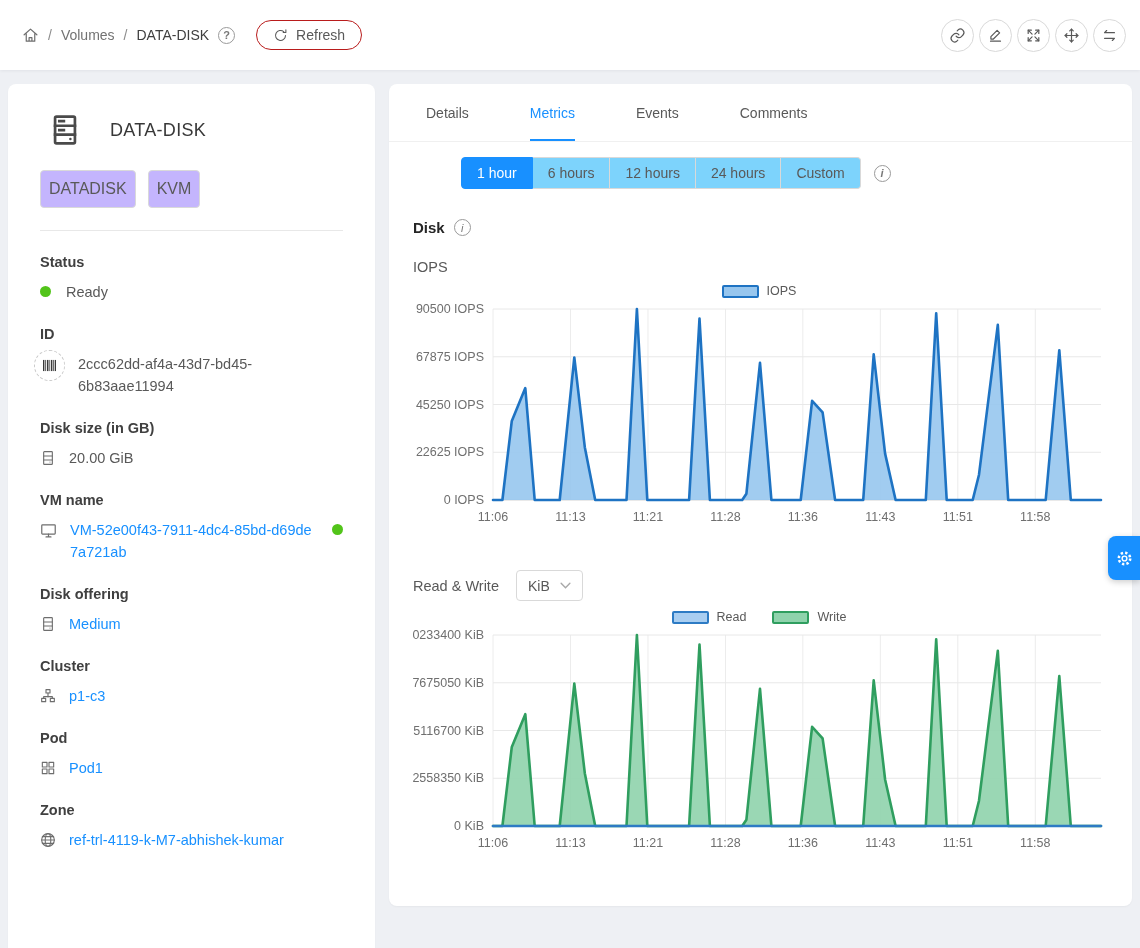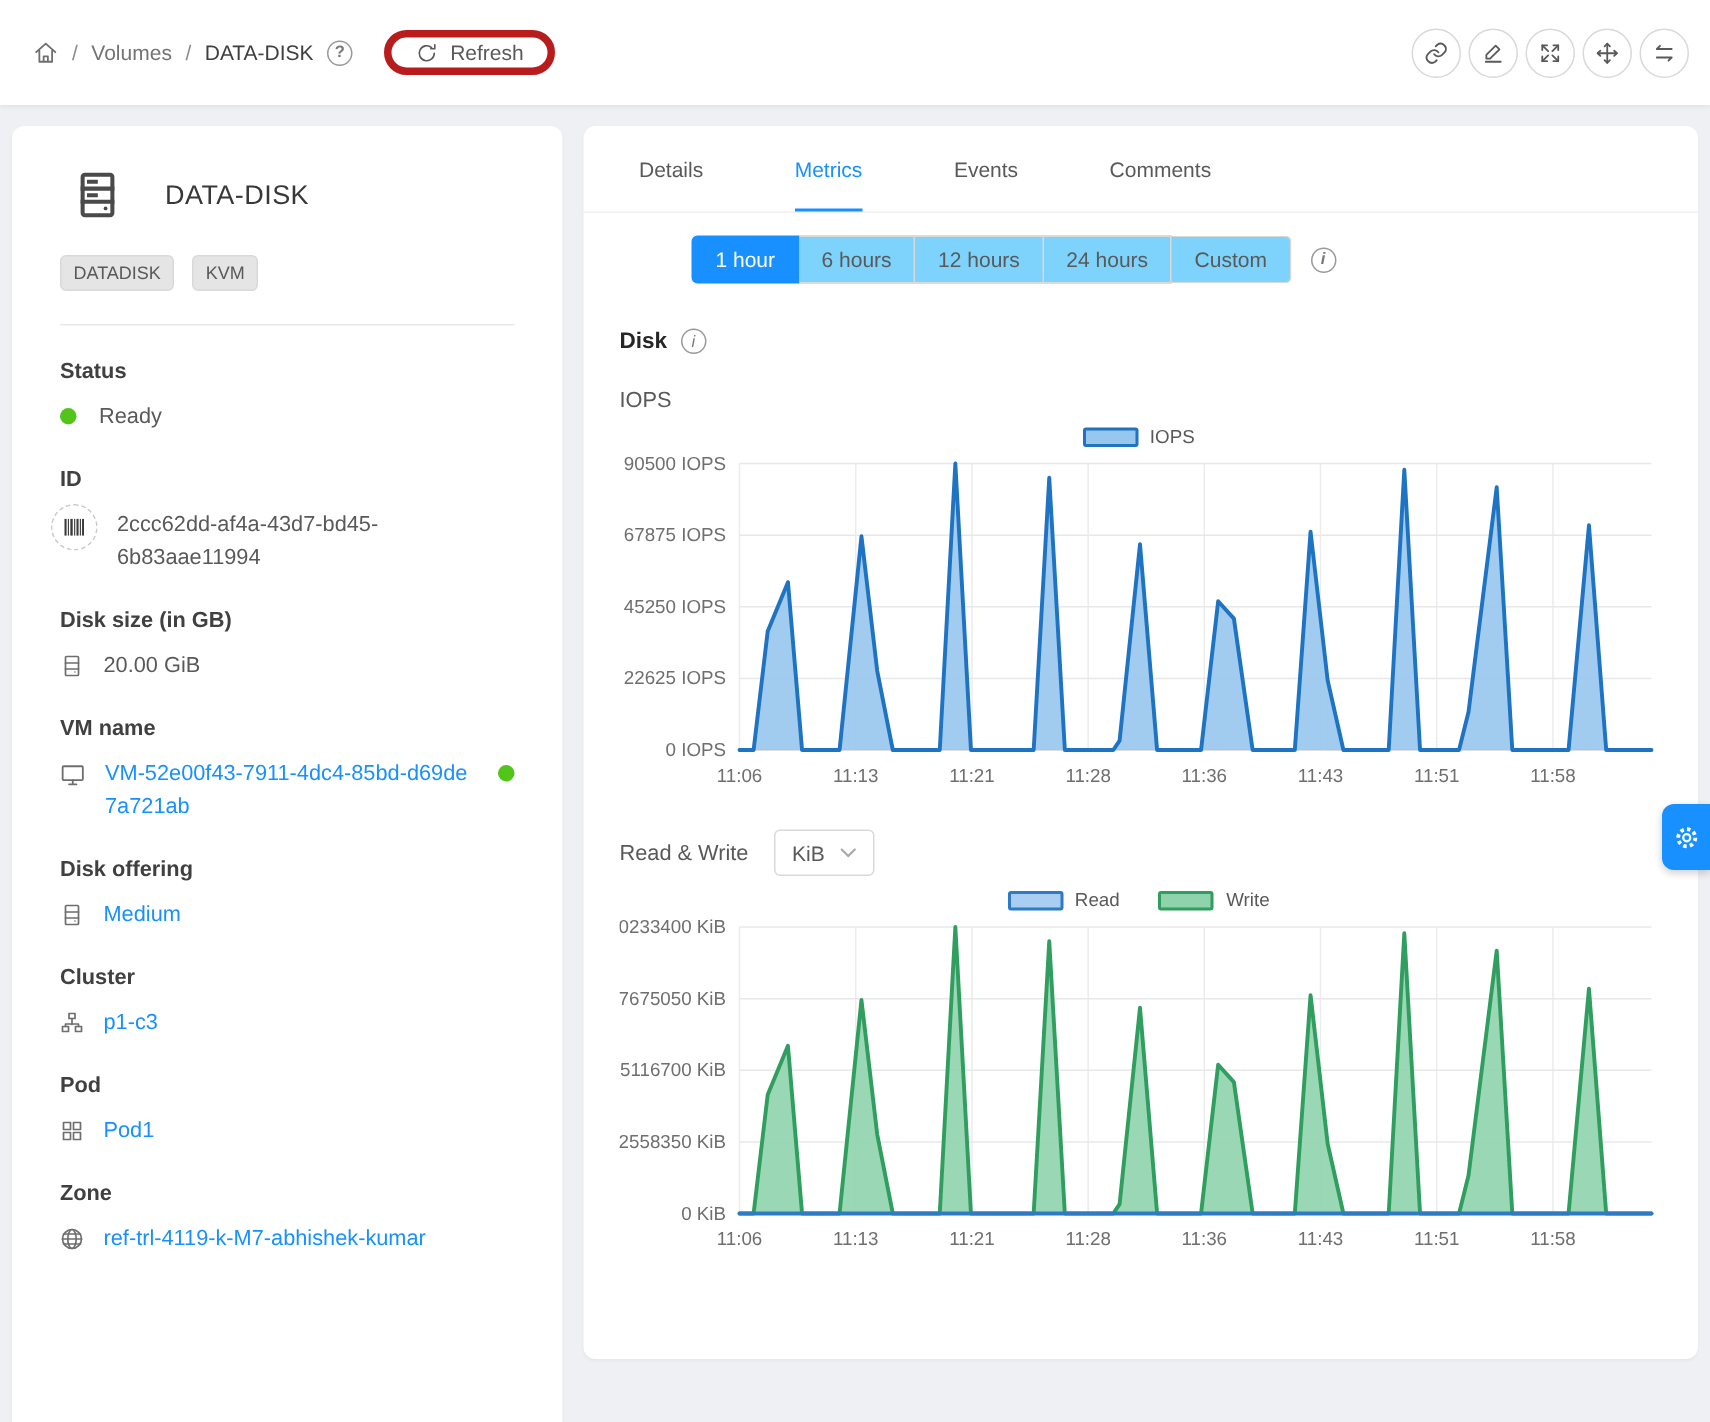--- a/index.html
+++ b/index.html
@@ -21,41 +21,41 @@
   }
   .breadcrumb { display:flex; align-items:center; gap:9px; color:#8c8c8c; }
   .crumb-link { color:#737373; cursor:pointer; }
   .crumb-current { color:#3f3f3f; }
   .circle-ic {
     display:inline-flex; width:17px; height:17px; border:1.2px solid #9a9a9a; border-radius:50%;
     align-items:center; justify-content:center; font-size:11px; color:#787878; font-weight:700;
   }
   .refresh-btn {
     display:inline-flex; align-items:center; gap:8px; height:30px; padding:0 16px; margin-left:12px;
-    border:5px solid #b91c1c; border-radius:15px; background:#fff; color:#595959; font-size:14px; cursor:pointer;
+    border:1px solid #b91c1c; border-radius:15px; background:#fff; color:#595959; font-size:14px; cursor:pointer;
   }
   .header-actions { display:flex; gap:5px; }
   .action-btn {
     width:33px; height:33px; border-radius:50%; border:1px solid #d9d9d9; background:#fff;
     display:inline-flex; align-items:center; justify-content:center; cursor:pointer; padding:0;
   }
 
   
   .page { position:absolute; top:70px; left:0; right:0; bottom:0; }
   .card { background:#fff; border-radius:8px; box-shadow:0 1px 2px rgba(0,0,0,.04); }
   .left-card { position:absolute; left:8px; top:14px; width:367px; bottom:-16px; padding:24px 32px 10px; }
   .right-card { position:absolute; left:389px; top:14px; width:743px; height:822px; }
 
   
   .res-head { display:flex; align-items:center; gap:28px; margin:4px 0 0 8px; }
   .res-title { font-size:18px; color:#383838; letter-spacing:.3px; }
   .tag-row { display:flex; gap:12px; margin:22px 0 0; }
   .tag {
-    display:inline-flex; align-items:center; height:24px; padding:0 8px; font-size:12px; color:#595959;
-    background:#e5e5e5; border:1px solid #d9d9d9; border-radius:4px; white-space:nowrap;
+    display:inline-flex; align-items:center; height:38px; padding:0 8px; font-size:16px; color:#595959;
+    background:#c4b5fd; border:1px solid #d9d9d9; border-radius:4px; white-space:nowrap;
   }
   .divider { border:none; border-top:1px solid #e8e8e8; margin:22px 0 4px; }
   .field { margin-top:23px; }
   .field-label { font-weight:700; color:#404040; font-size:14.5px; margin-bottom:11px; }
   .field-value { display:flex; align-items:flex-start; gap:13px; font-size:14.5px; color:#595959; line-height:22px; }
   .field-value .fi { flex:0 0 auto; margin-top:3px; }
   .blue-link { color:#1890ff; text-decoration:none; cursor:pointer; }
   .status-dot { width:11px; height:11px; border-radius:50%; background:#52c41a; display:inline-block; margin:5px 2px 0 0; flex:0 0 auto; }
   .vm-dot { margin:5px 0 0 auto; }
   .wrap-250 { width:252px; word-break:break-all; }
@@ -78,21 +78,21 @@
   .seg-btn.first { border-left-width:1px; border-radius:4px 0 0 4px; }
   .seg-btn.last { border-radius:0 4px 4px 0; }
   .seg-btn.active { background:#1890ff; border-color:#1890ff; color:#fff; }
   .range-info { margin-left:13px; }
   .disk-head { margin:30px 24px 0; font-size:15px; font-weight:700; color:#262626; display:flex; align-items:center; gap:9px; }
   .chart-sub { margin:23px 24px 0; font-size:14.5px; color:#595959; }
   .chart { margin:6px 0 0 24px; width:692px; }
   .chart-legend { display:flex; justify-content:center; align-items:center; gap:26px; height:20px; font-size:12.5px; color:#595959; }
   .legend-item { display:inline-flex; align-items:center; cursor:pointer; }
   .legend-swatch { width:37px; height:13px; border:2px solid; border-radius:2px; margin-right:8px; }
-  .rw-row { margin:19px 24px 0; display:flex; align-items:center; gap:17px; font-size:14.5px; color:#595959; }
+  .rw-row { margin:36px 24px 0; display:flex; align-items:center; gap:17px; font-size:14.5px; color:#595959; }
   .unit-select {
     height:31px; min-width:63px; border:1px solid #d9d9d9; border-radius:4px; background:#fff;
     display:inline-flex; align-items:center; gap:10px; padding:0 11px; color:#595959; cursor:pointer; font-family:inherit; font-size:14px;
   }
   .gear-fab {
     position:absolute; right:0; top:536px; width:32px; height:44px; background:#1890ff; border:none;
     border-radius:8px 0 0 8px; display:flex; align-items:center; justify-content:center; cursor:pointer; z-index:5;
     box-shadow:0 2px 6px rgba(0,0,0,.2); padding:0;
   }
 </style>

